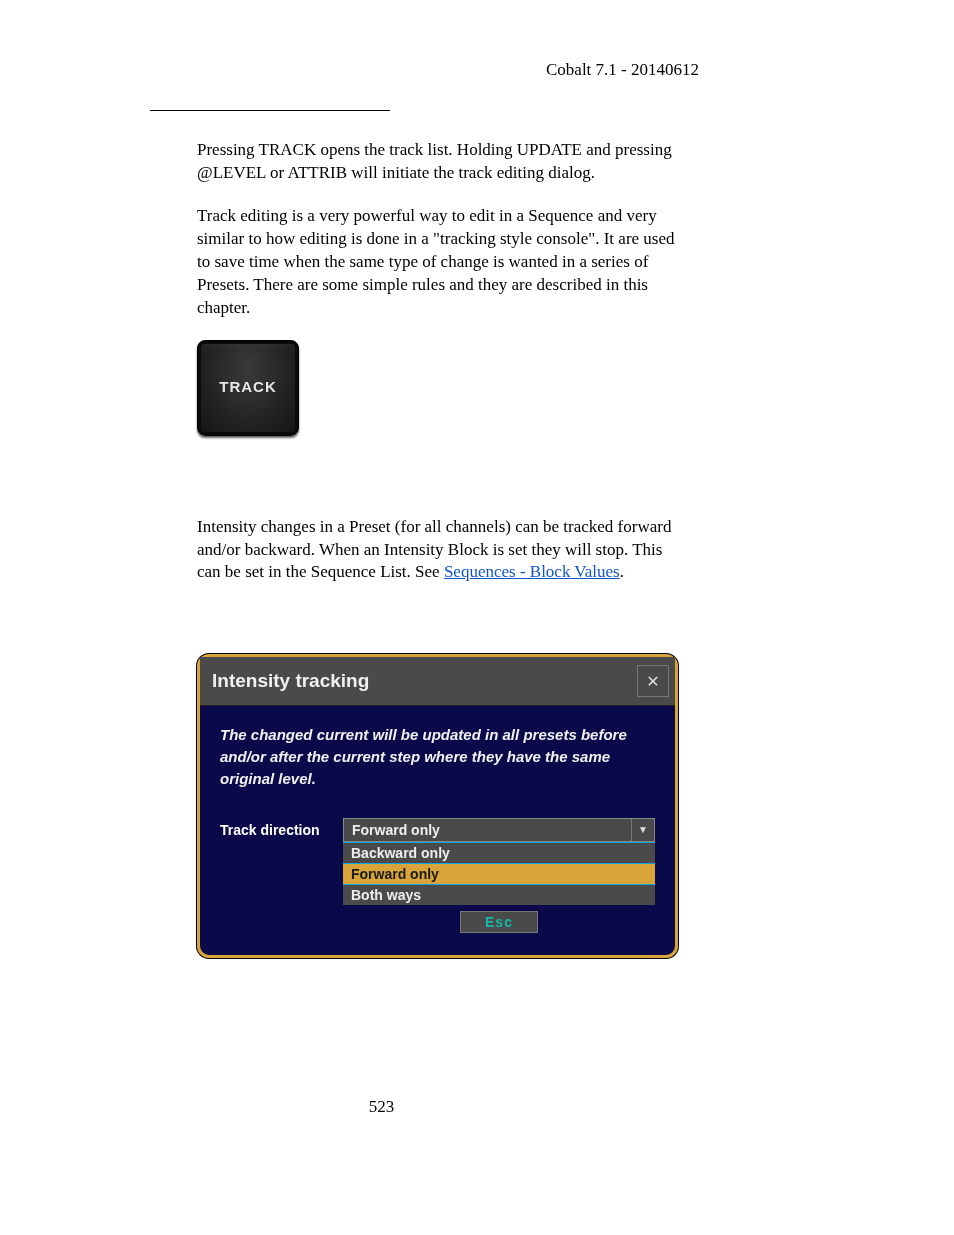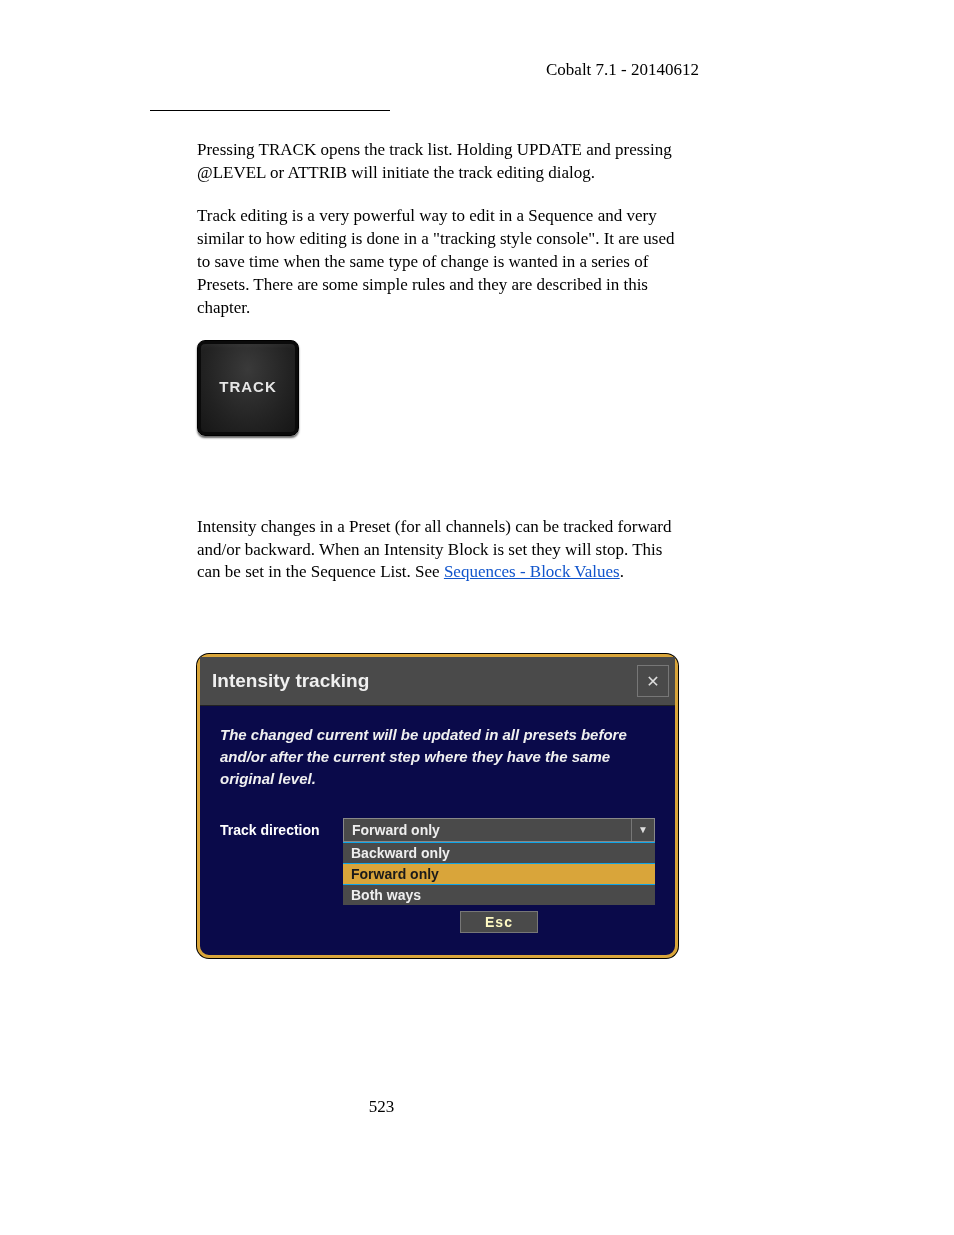--- a/index.html
+++ b/index.html
@@ -165,21 +165,21 @@
     color: #1a1a1a;
   }
   .esc-row {
     margin-top: 6px;
     display: flex;
     justify-content: center;
   }
   .esc-btn {
     background: #4a4a4a;
     border: 1px solid #777;
-    color: #fef9c3;
+    color: #14b8a6;
     padding: 2px 24px;
     font-weight: 600;
     font-size: 14px;
     letter-spacing: 1px;
   }
   .page-number {
     position: absolute;
     bottom: 118px;
     width: 100%;
     left: 0;

